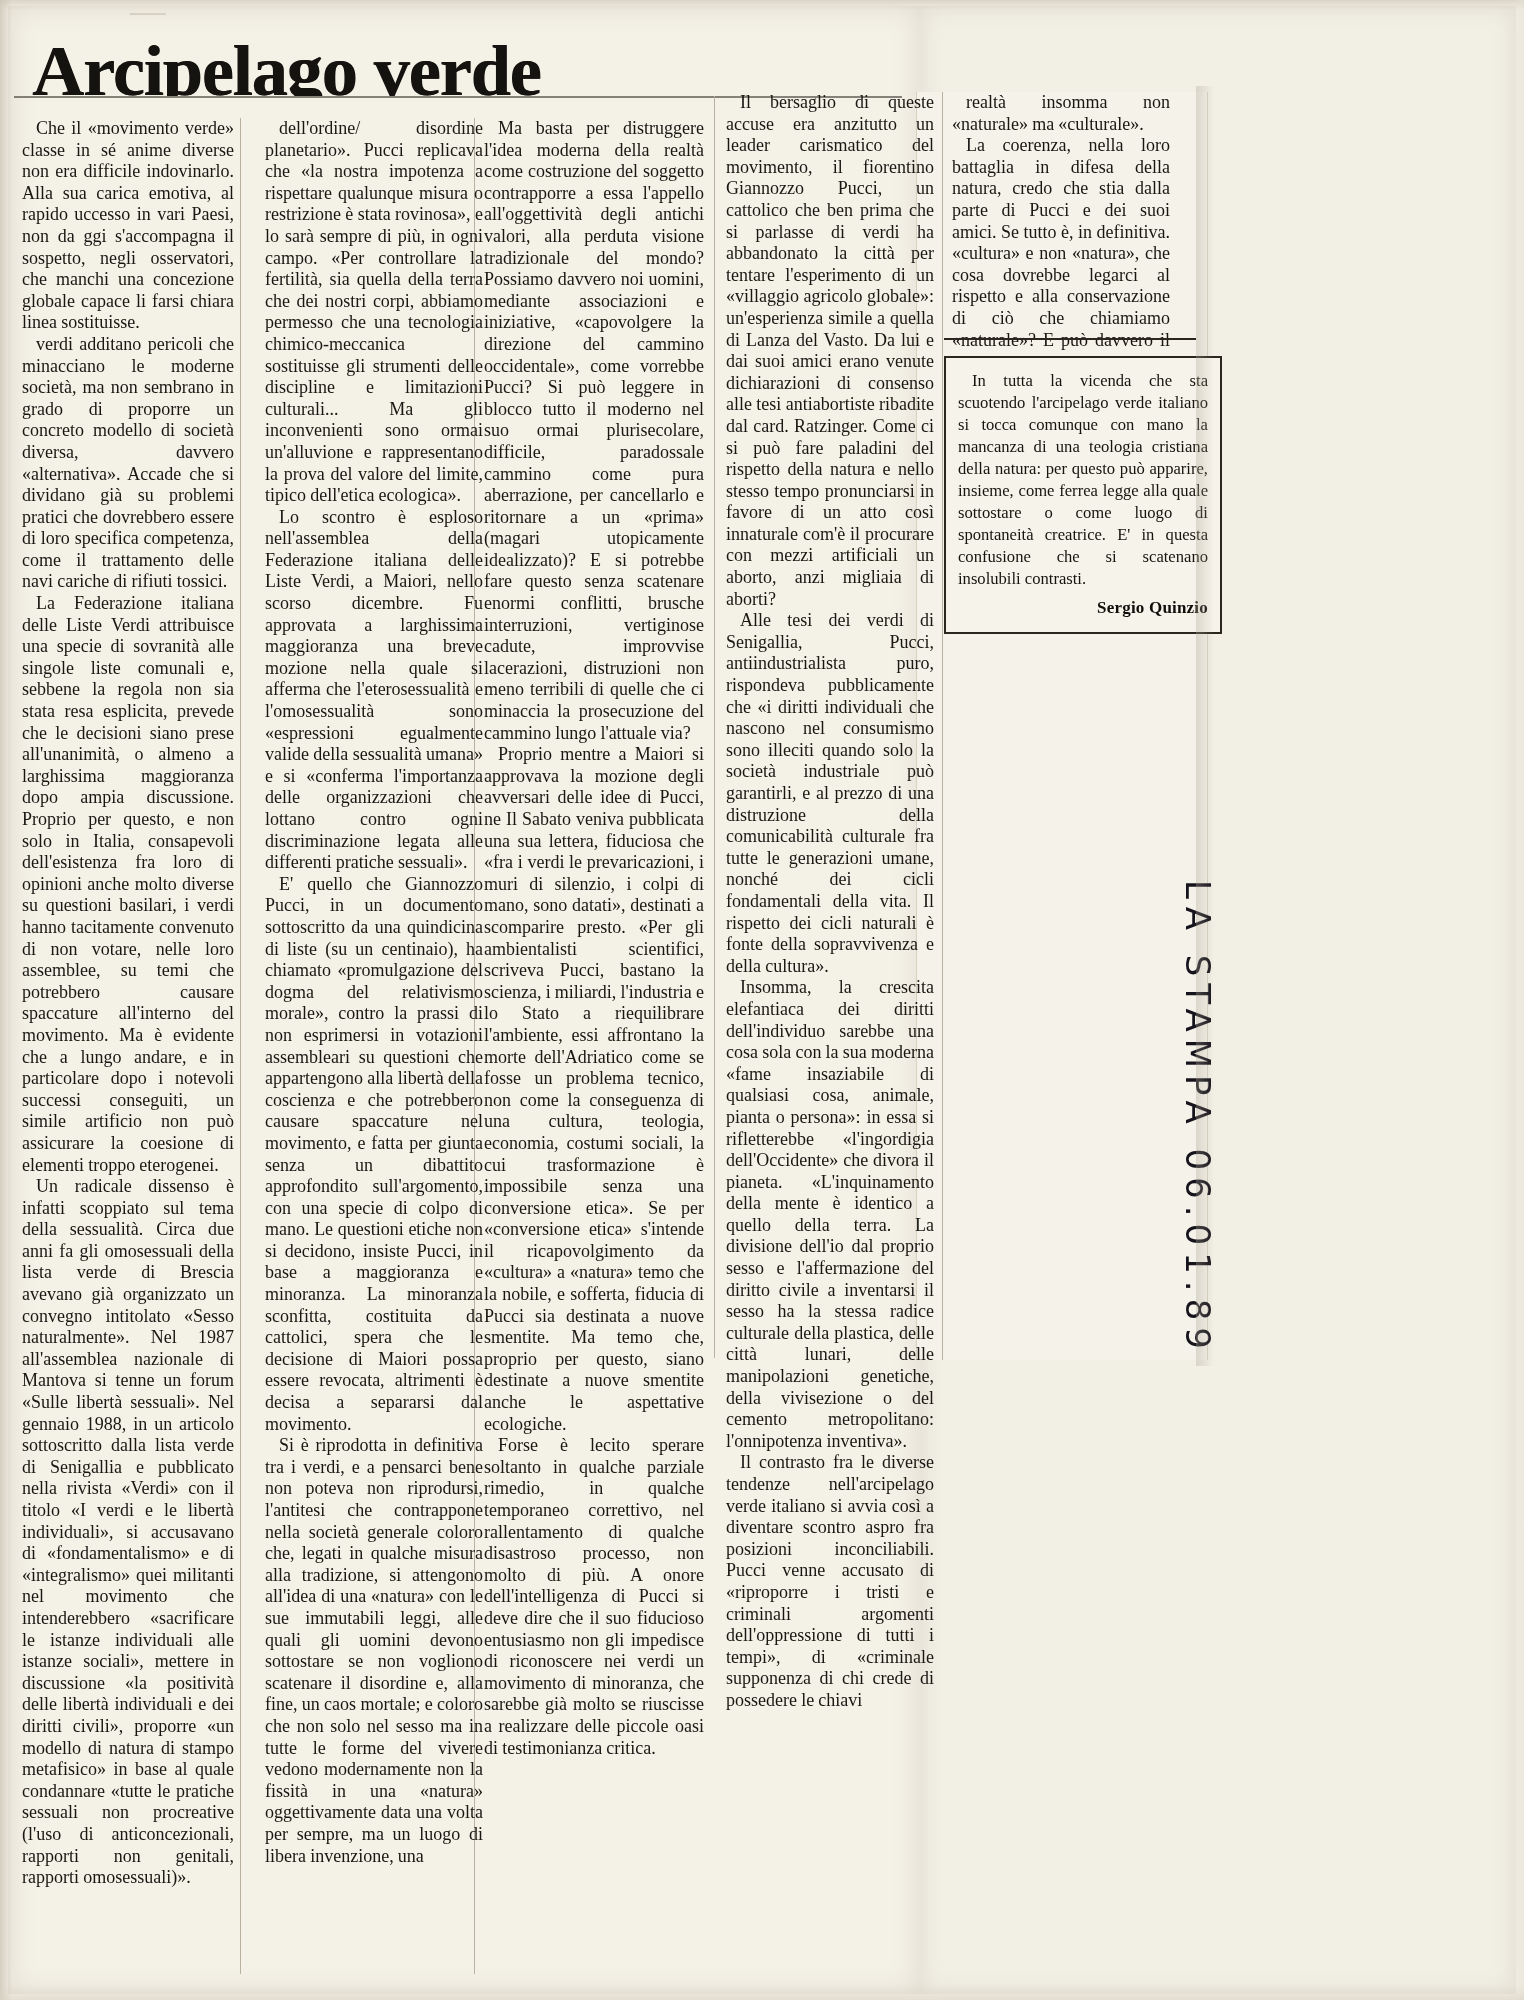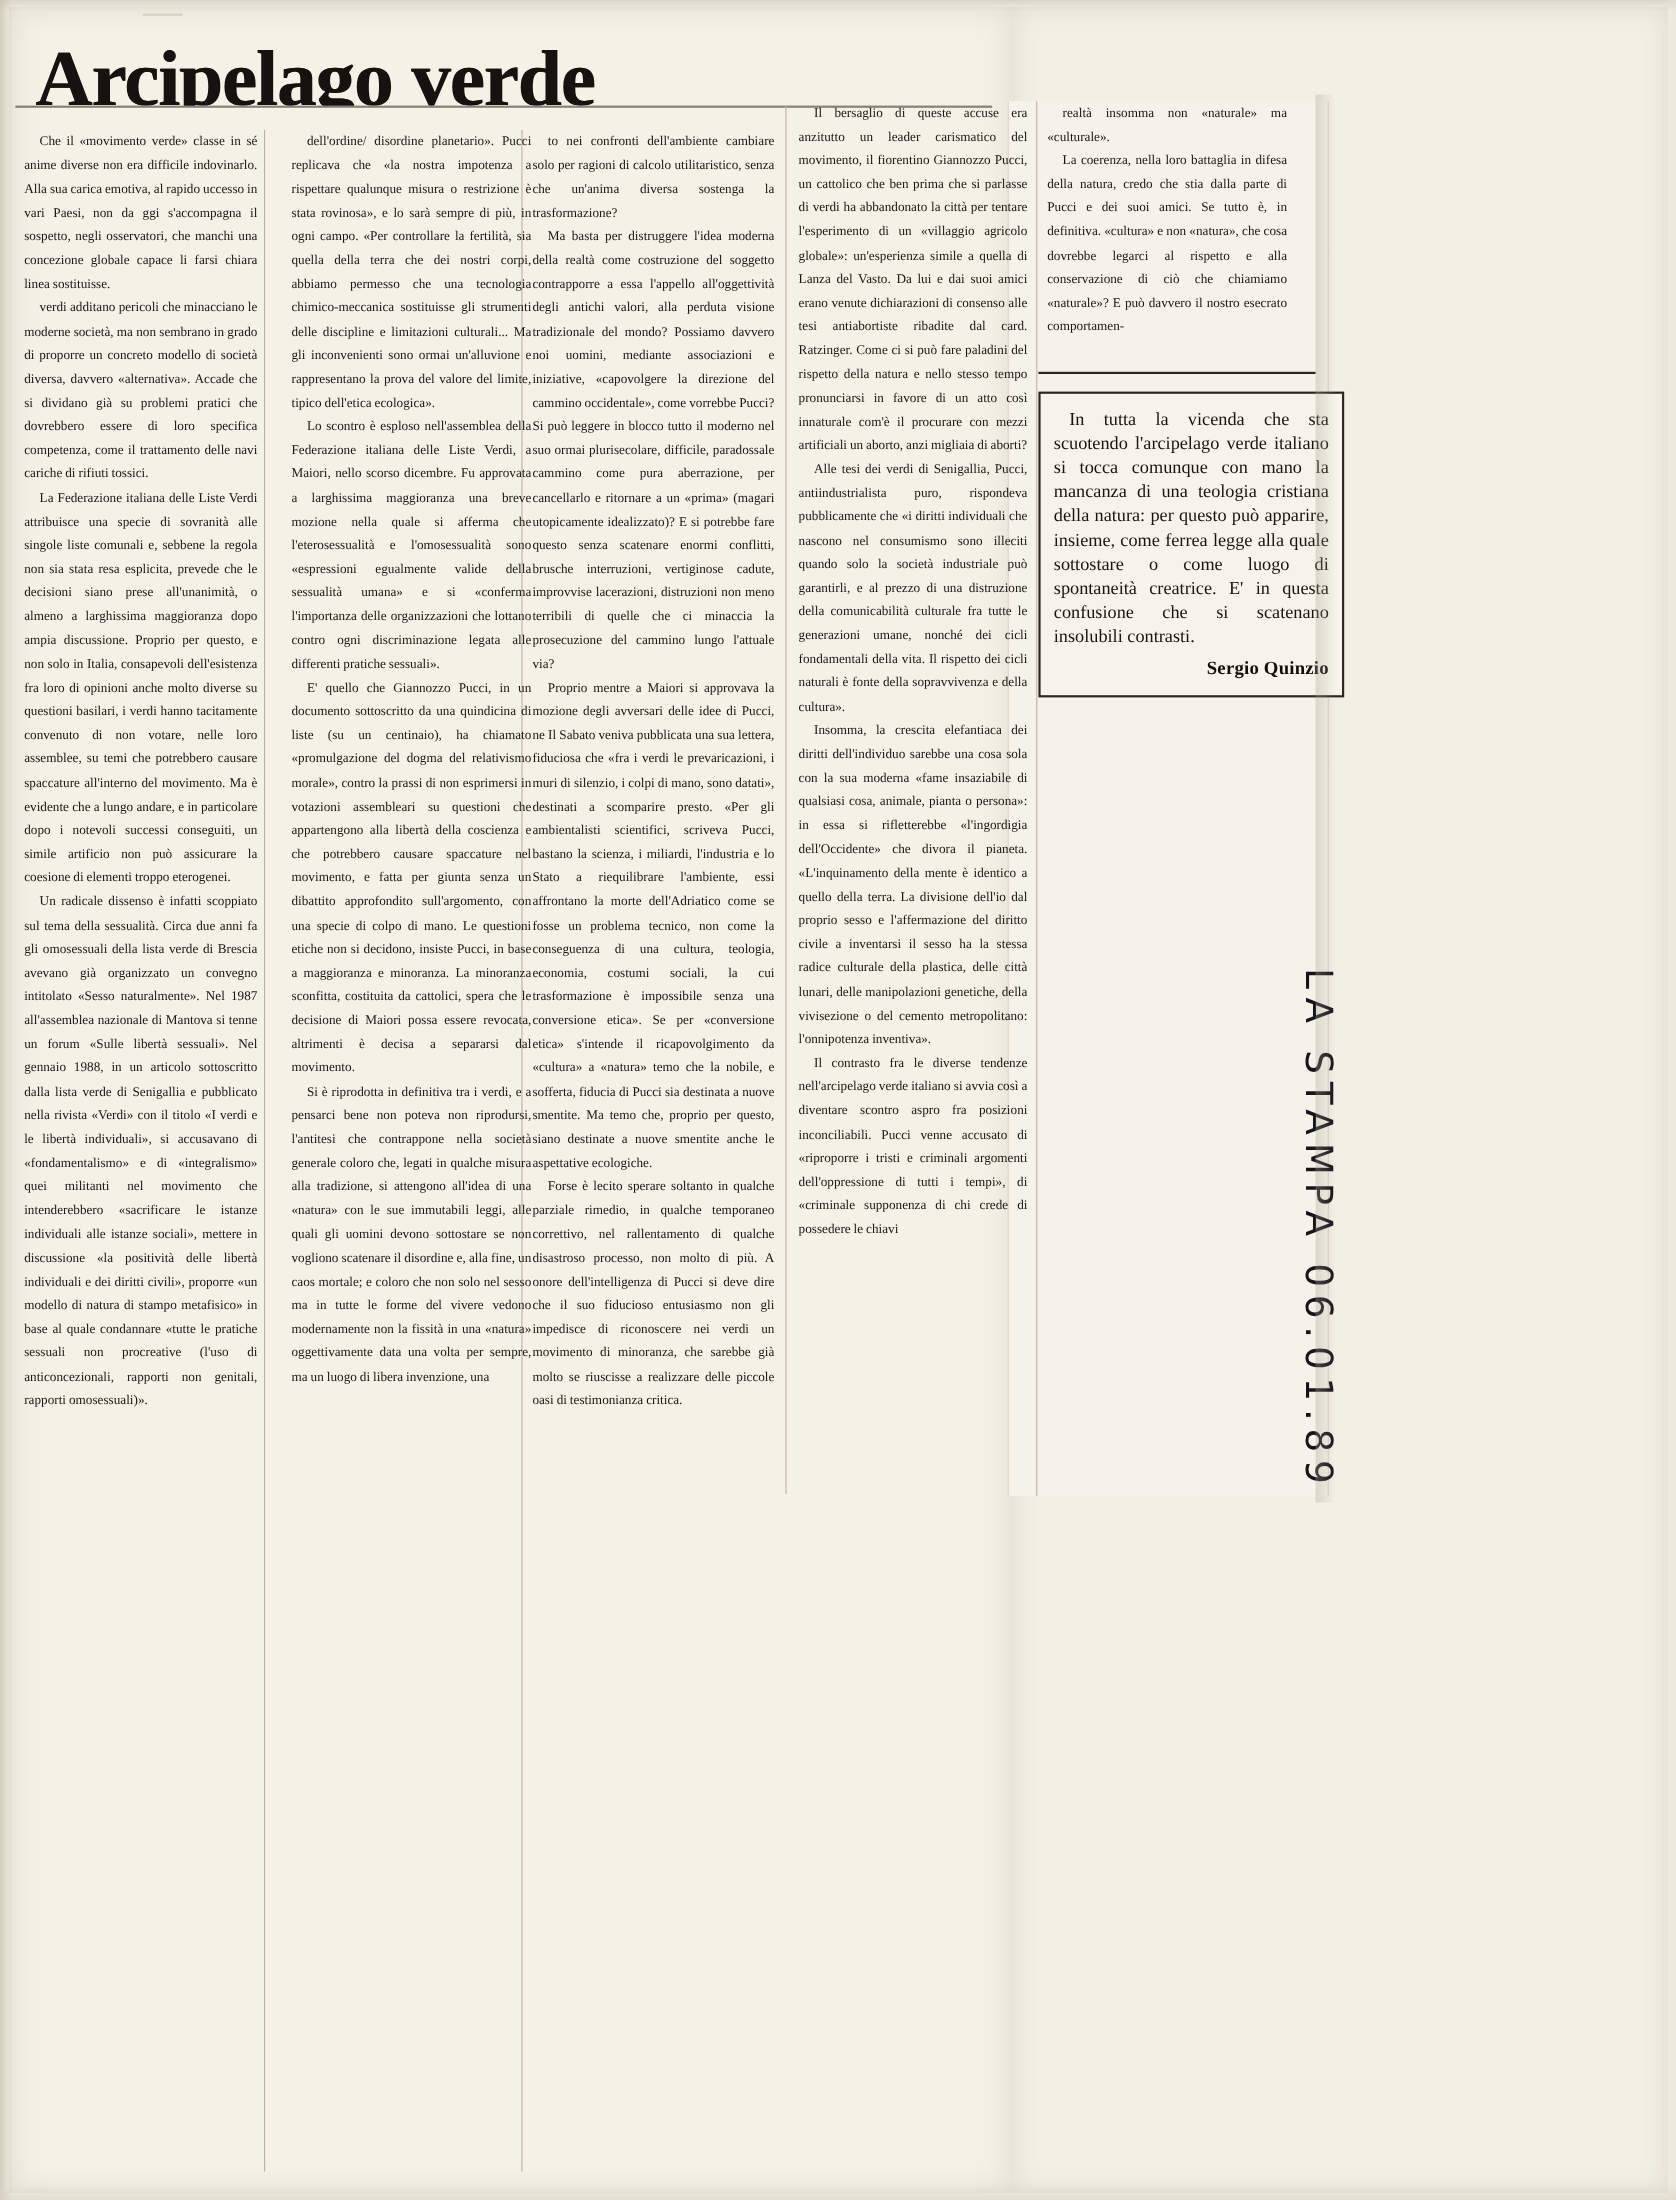--- a/index.html
+++ b/index.html
@@ -95,21 +95,21 @@
     height: 2px;
     background: #2a261f;
     opacity: 0.55;
   }
 
   
   .col {
     position: absolute;
     top: 112px;
     text-align: justify;
-    font-size: 12px;
+    font-size: 18px;
     line-height: 21.6px;
     color: #1a1713;
     hyphens: auto;
     -webkit-hyphens: auto;
     word-spacing: -0.3px;
   }
   .col p {
     margin: 0 0 0 0;
     text-indent: 14px;
   }
@@ -239,21 +239,20 @@
   </div>
 
   <div class="col" id="col2">
     <p class="first">dell'ordine/ disordine planetario». Pucci replicava che «la nostra impotenza a rispettare qualunque misura o restrizione è stata rovinosa», e lo sarà sempre di più, in ogni campo. «Per controllare la fertilità, sia quella della terra che dei nostri corpi, abbiamo permesso che una tecnologia chimico-meccanica sostituisse gli strumenti delle discipline e limitazioni culturali... Ma gli inconvenienti sono ormai un'alluvione e rappresentano la prova del valore del limite, tipico dell'etica ecologica».</p>
     <p>Lo scontro è esploso nell'assemblea della Federazione italiana delle Liste Verdi, a Maiori, nello scorso dicembre. Fu approvata a larghissima maggioranza una breve mozione nella quale si afferma che l'eterosessualità e l'omosessualità sono «espressioni egualmente valide della sessualità umana» e si «conferma l'importanza delle organizzazioni che lottano contro ogni discriminazione legata alle differenti pratiche sessuali».</p>
     <p>E' quello che Giannozzo Pucci, in un documento sottoscritto da una quindicina di liste (su un centinaio), ha chiamato «promulgazione del dogma del relativismo morale», contro la prassi di non esprimersi in votazioni assembleari su questioni che appartengono alla libertà della coscienza e che potrebbero causare spaccature nel movimento, e fatta per giunta senza un dibattito approfondito sull'argomento, con una specie di colpo di mano. Le questioni etiche non si decidono, insiste Pucci, in base a maggioranza e minoranza. La minoranza sconfitta, costituita da cattolici, spera che le decisione di Maiori possa essere revocata, altrimenti è decisa a separarsi dal movimento.</p>
     <p>Si è riprodotta in definitiva tra i verdi, e a pensarci bene non poteva non riprodursi, l'antitesi che contrappone nella società generale coloro che, legati in qualche misura alla tradizione, si attengono all'idea di una «natura» con le sue immutabili leggi, alle quali gli uomini devono sottostare se non vogliono scatenare il disordine e, alla fine, un caos mortale; e coloro che non solo nel sesso ma in tutte le forme del vivere vedono modernamente non la fissità in una «natura» oggettivamente data una volta per sempre, ma un luogo di libera invenzione, una</p>
   </div>
 
   <div class="col" id="col3">
-    <p class="first">to nei confronti dell'ambiente cambiare solo per ragioni di calcolo utilitaristico, senza che un'anima diversa sostenga la trasformazione?</p>
     <p>Ma basta per distruggere l'idea moderna della realtà come costruzione del soggetto contrapporre a essa l'appello all'oggettività degli antichi valori, alla perduta visione tradizionale del mondo? Possiamo davvero noi uomini, mediante associazioni e iniziative, «capovolgere la direzione del cammino occidentale», come vorrebbe Pucci? Si può leggere in blocco tutto il moderno nel suo ormai plurisecolare, difficile, paradossale cammino come pura aberrazione, per cancellarlo e ritornare a un «prima» (magari utopicamente idealizzato)? E si potrebbe fare questo senza scatenare enormi conflitti, brusche interruzioni, vertiginose cadute, improvvise lacerazioni, distruzioni non meno terribili di quelle che ci minaccia la prosecuzione del cammino lungo l'attuale via?</p>
     <p>Proprio mentre a Maiori si approvava la mozione degli avversari delle idee di Pucci, ne Il Sabato veniva pubblicata una sua lettera, fiduciosa che «fra i verdi le prevaricazioni, i muri di silenzio, i colpi di mano, sono datati», destinati a scomparire presto. «Per gli ambientalisti scientifici, scriveva Pucci, bastano la scienza, i miliardi, l'industria e lo Stato a riequilibrare l'ambiente, essi affrontano la morte dell'Adriatico come se fosse un problema tecnico, non come la conseguenza di una cultura, teologia, economia, costumi sociali, la cui trasformazione è impossibile senza una conversione etica». Se per «conversione etica» s'intende il ricapovolgimento da «cultura» a «natura» temo che la nobile, e sofferta, fiducia di Pucci sia destinata a nuove smentite. Ma temo che, proprio per questo, siano destinate a nuove smentite anche le aspettative ecologiche.</p>
     <p>Forse è lecito sperare soltanto in qualche parziale rimedio, in qualche temporaneo correttivo, nel rallentamento di qualche disastroso processo, non molto di più. A onore dell'intelligenza di Pucci si deve dire che il suo fiducioso entusiasmo non gli impedisce di riconoscere nei verdi un movimento di minoranza, che sarebbe già molto se riuscisse a realizzare delle piccole oasi di testimonianza critica.</p>
   </div>
 
   <div class="col" id="col4">
     <p class="first">Il bersaglio di queste accuse era anzitutto un leader carismatico del movimento, il fiorentino Giannozzo Pucci, un cattolico che ben prima che si parlasse di verdi ha abbandonato la città per tentare l'esperimento di un «villaggio agricolo globale»: un'esperienza simile a quella di Lanza del Vasto. Da lui e dai suoi amici erano venute dichiarazioni di consenso alle tesi antiabortiste ribadite dal card. Ratzinger. Come ci si può fare paladini del rispetto della natura e nello stesso tempo pronunciarsi in favore di un atto così innaturale com'è il procurare con mezzi artificiali un aborto, anzi migliaia di aborti?</p>
     <p>Alle tesi dei verdi di Senigallia, Pucci, antiindustrialista puro, rispondeva pubblicamente che «i diritti individuali che nascono nel consumismo sono illeciti quando solo la società industriale può garantirli, e al prezzo di una distruzione della comunicabilità culturale fra tutte le generazioni umane, nonché dei cicli fondamentali della vita. Il rispetto dei cicli naturali è fonte della sopravvivenza e della cultura».</p>
     <p>Insomma, la crescita elefantiaca dei diritti dell'individuo sarebbe una cosa sola con la sua moderna «fame insaziabile di qualsiasi cosa, animale, pianta o persona»: in essa si rifletterebbe «l'ingordigia dell'Occidente» che divora il pianeta. «L'inquinamento della mente è identico a quello della terra. La divisione dell'io dal proprio sesso e l'affermazione del diritto civile a inventarsi il sesso ha la stessa radice culturale della plastica, delle città lunari, delle manipolazioni genetiche, della vivisezione o del cemento metropolitano: l'onnipotenza inventiva».</p>
     <p>Il contrasto fra le diverse tendenze nell'arcipelago verde italiano si avvia così a diventare scontro aspro fra posizioni inconciliabili. Pucci venne accusato di «riproporre i tristi e criminali argomenti dell'oppressione di tutti i tempi», di «criminale supponenza di chi crede di possedere le chiavi</p>

